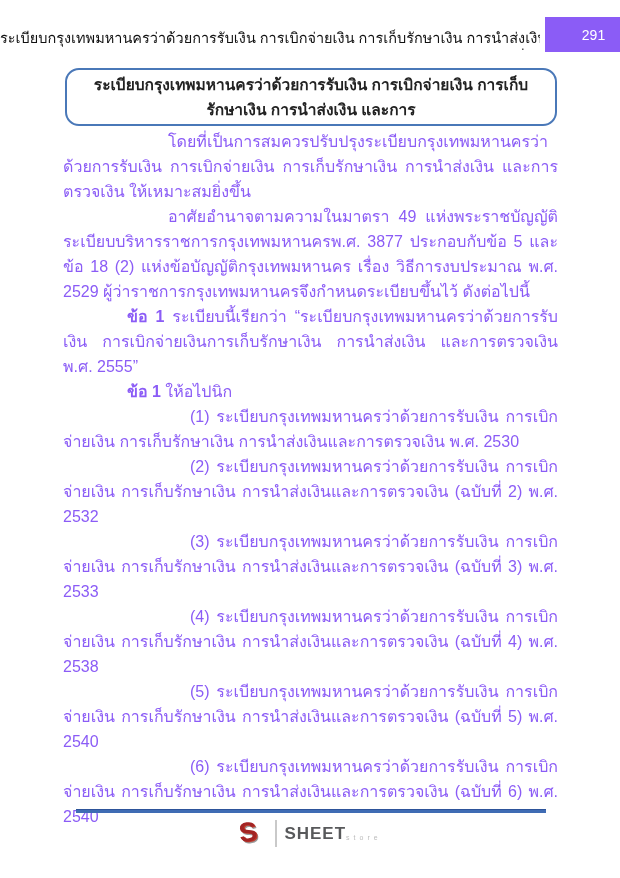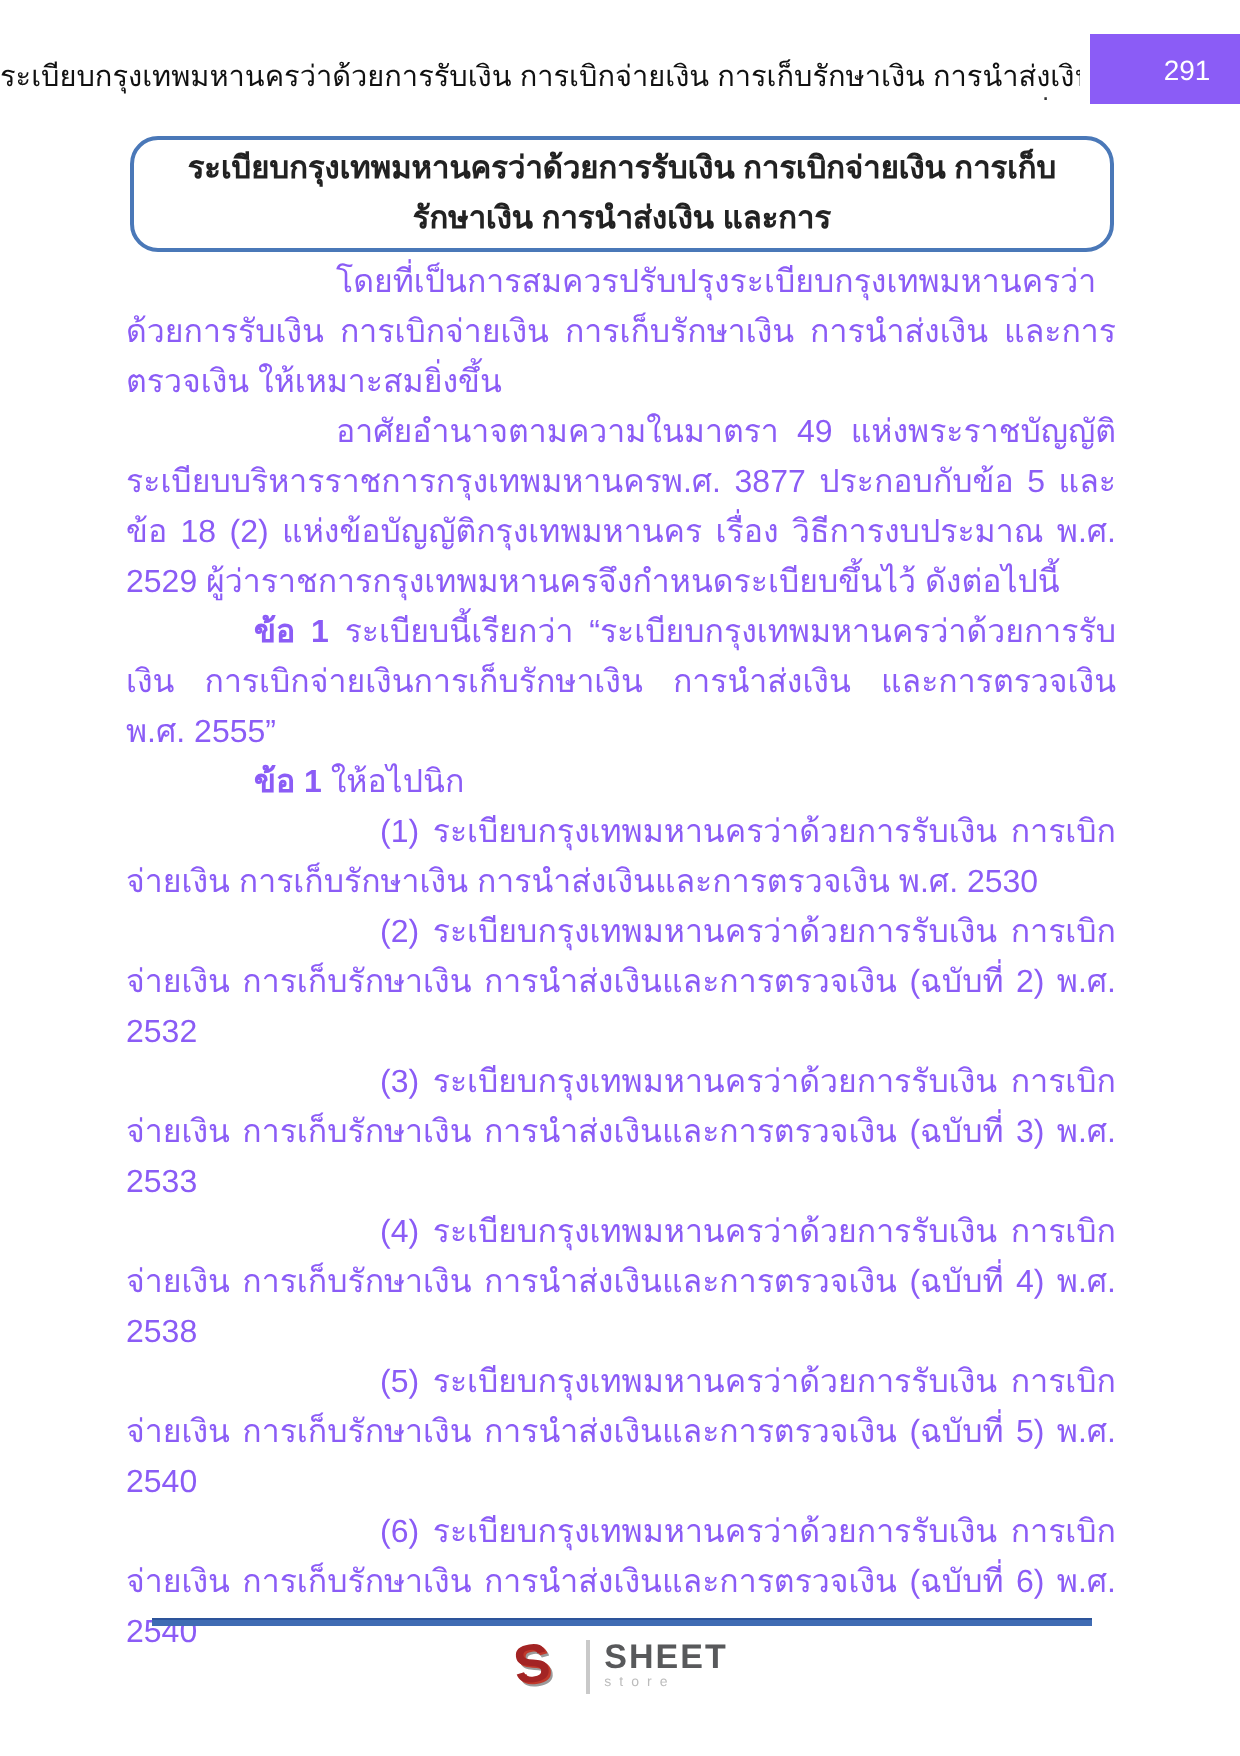--- a/index.html
+++ b/index.html
@@ -129,21 +129,21 @@
     font-weight: 700;
     color: #a32424;
     text-shadow: 1px 1px 0 #c0392b;
     transform: rotate(-8deg);
   }
   .logo-divider {
     width: 2px;
     height: 27px;
     background: #c9c9c9;
   }
-  .logo-wordmark { display: flex; flex-direction: column; }
+  .logo-wordmark { display: flex; flex-direction: row; align-items: flex-end; }
   .logo-name {
     font-size: 17px;
     font-weight: 700;
     letter-spacing: 1px;
     color: #58595b;
     line-height: 17px;
   }
   .logo-sub {
     font-size: 7px;
     letter-spacing: 4px;

